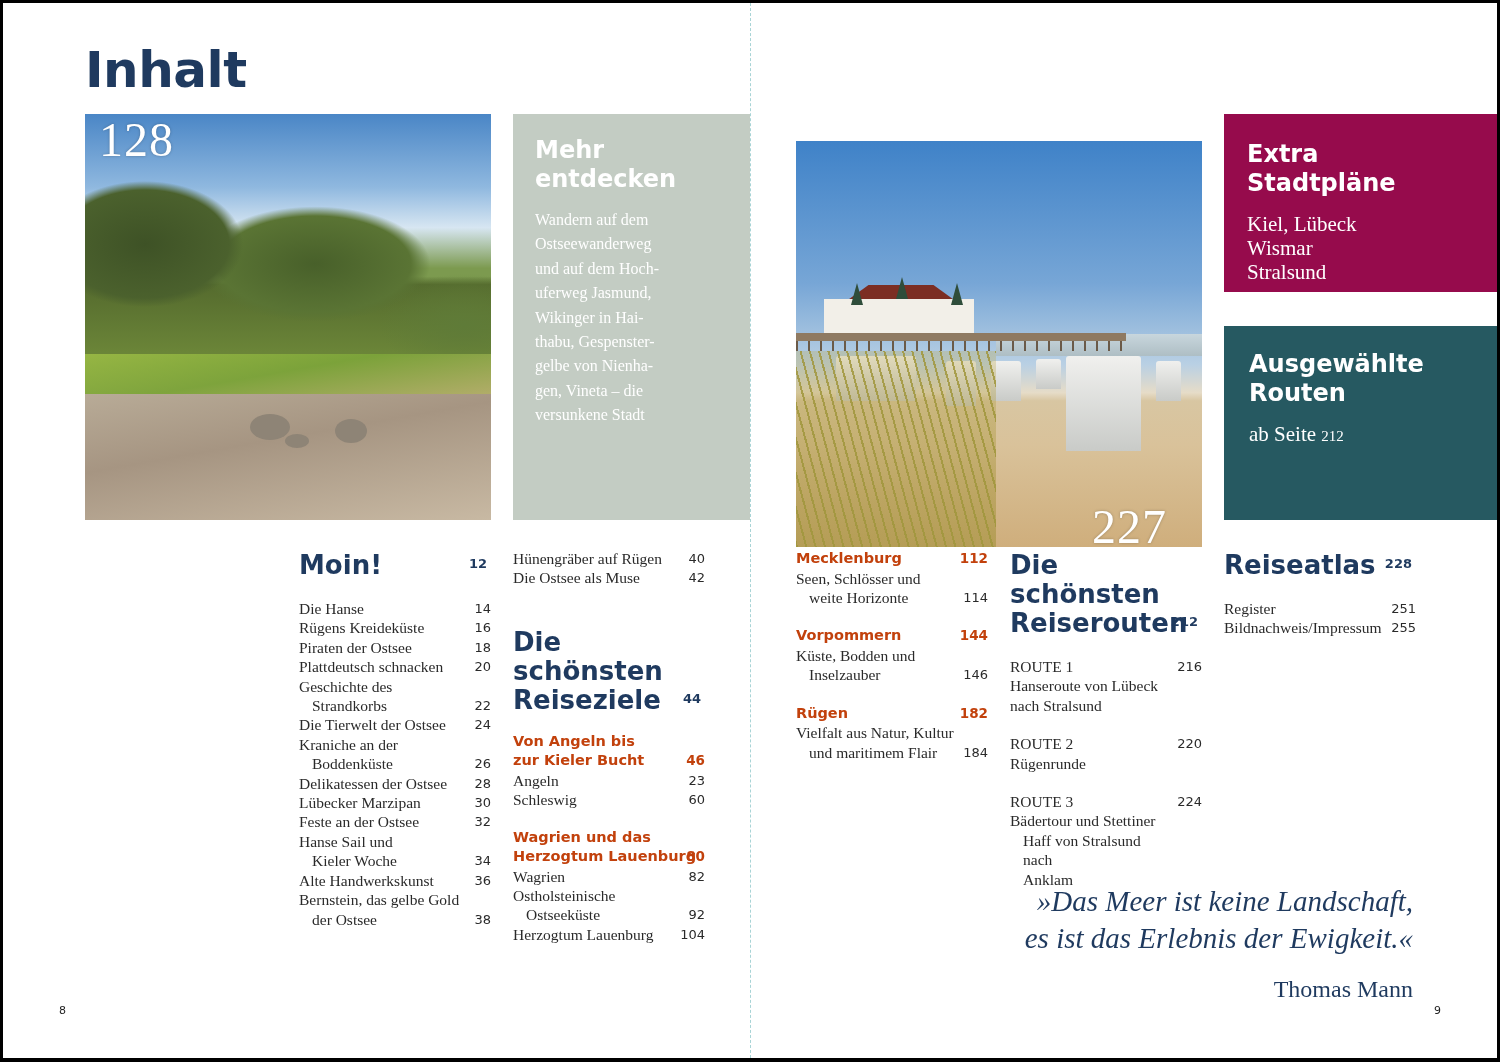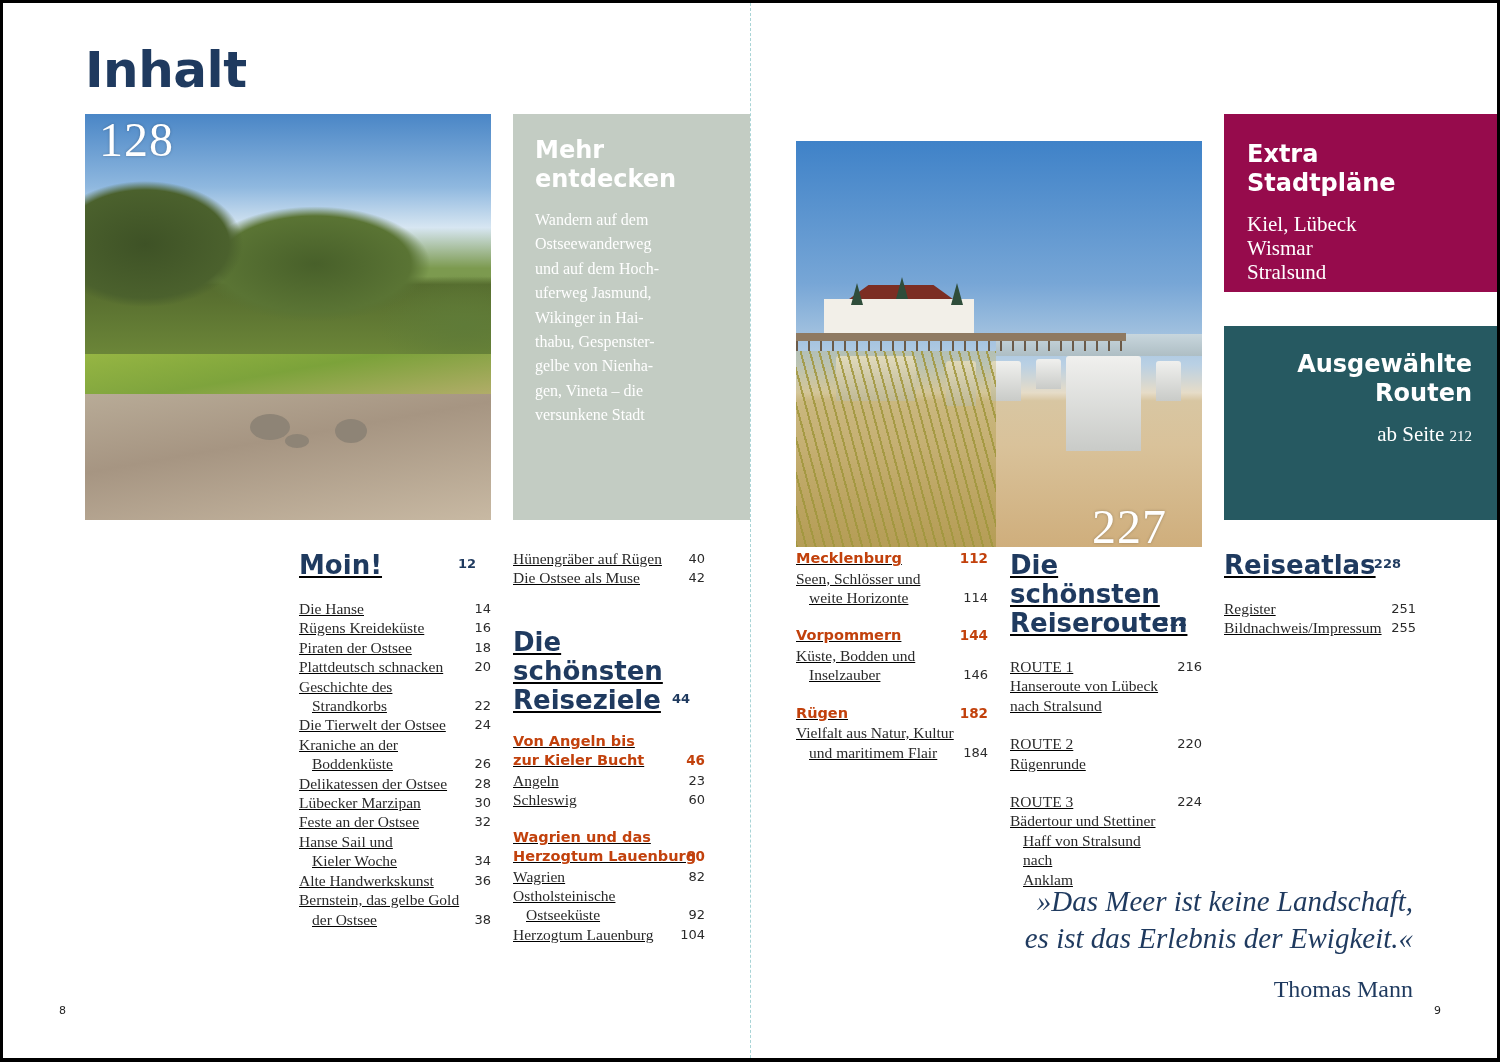--- a/index.html
+++ b/index.html
@@ -43,29 +43,29 @@
   .photo2 .roof { position:absolute; left:40px; top:144px; width:130px; height:16px; background:#7c2e23; clip-path:polygon(8% 100%, 25% 0, 75% 0, 92% 100%); }
   .photo2 .tower { position:absolute; width:12px; height:22px; background:#2f4d3a; clip-path:polygon(50% 0, 100% 100%, 0 100%); }
   .photo2 .sea { position:absolute; left:200px; top:193px; width:206px; height:22px; background:linear-gradient(180deg,#c8d6dd,#aebec4); }
   .photo2 .chair { position:absolute; background:linear-gradient(180deg,#f0f0ee,#c9cbc8); border-radius:3px 3px 0 0; }
   .photo2 .dune { position:absolute; left:0; top:210px; width:200px; height:196px;
     background: repeating-linear-gradient(75deg, rgba(160,150,60,0.85) 0 2px, rgba(0,0,0,0) 2px 9px),
                 linear-gradient(180deg, rgba(190,170,80,0.3), rgba(170,150,70,0.7)); }
 
   
   .magenta { position:absolute; left:1221px; top:111px; width:273px; height:178px; background:#960b4c; padding:26px 23px; color:#fff; }
-  .teal { position:absolute; left:1221px; top:323px; width:273px; height:194px; background:#265961; padding:24px 25px; color:#fff;text-align:right; }
+  .teal { position:absolute; left:1221px; top:323px; width:273px; height:194px; background:#265961; padding:24px 25px; color:#fff; }
   .magenta h2, .teal h2 { font-family:"DejaVu Sans", sans-serif; font-weight:bold; font-size:24px; line-height:29px; margin-bottom:14px; }
   .magenta p, .teal p { font-family:"Liberation Serif", serif; font-size:21px; line-height:24px; }
   .teal .small { font-size:15px; }
 
   
-  .col { position:absolute;text-decoration:underline; }
+  .col { position:absolute; }
   .sec-title { font-family:"DejaVu Sans", sans-serif; font-weight:bold; color:#1f3a5f; font-size:26px; line-height:29px; position:relative; }
-  .sec-title .pg { position:absolute; right:15px; bottom:2px; font-size:13px; }
+  .sec-title .pg { position:absolute; right:4px; bottom:2px; font-size:13px; }
   .sub-title { font-family:"DejaVu Sans", sans-serif; font-weight:bold; color:#c2410c; font-size:14.5px; line-height:19.5px; position:relative; }
   .sub-title .pg { position:absolute; right:0; bottom:0; font-size:13.5px; }
   .entry { font-family:"Liberation Serif", serif; color:#2a2a2a; font-size:15.5px; line-height:19.4px; position:relative; padding-right:30px; }
   .entry .pg { position:absolute; right:0; bottom:0; font-family:"DejaVu Sans", sans-serif; font-size:13px; color:#2a2a2a; }
   .entry .l2 { display:block; padding-left:13px; }
   .entry .l2.noindent { padding-left:0; }
 
   .quote { position:absolute; right:84px; top:880px; text-align:right; color:#1f3a5f; font-family:"Liberation Serif", serif; }
   .quote .q { font-style:italic; font-size:29px; line-height:37px; }
   .quote .a { font-size:24px; line-height:32px; margin-top:16px; }

